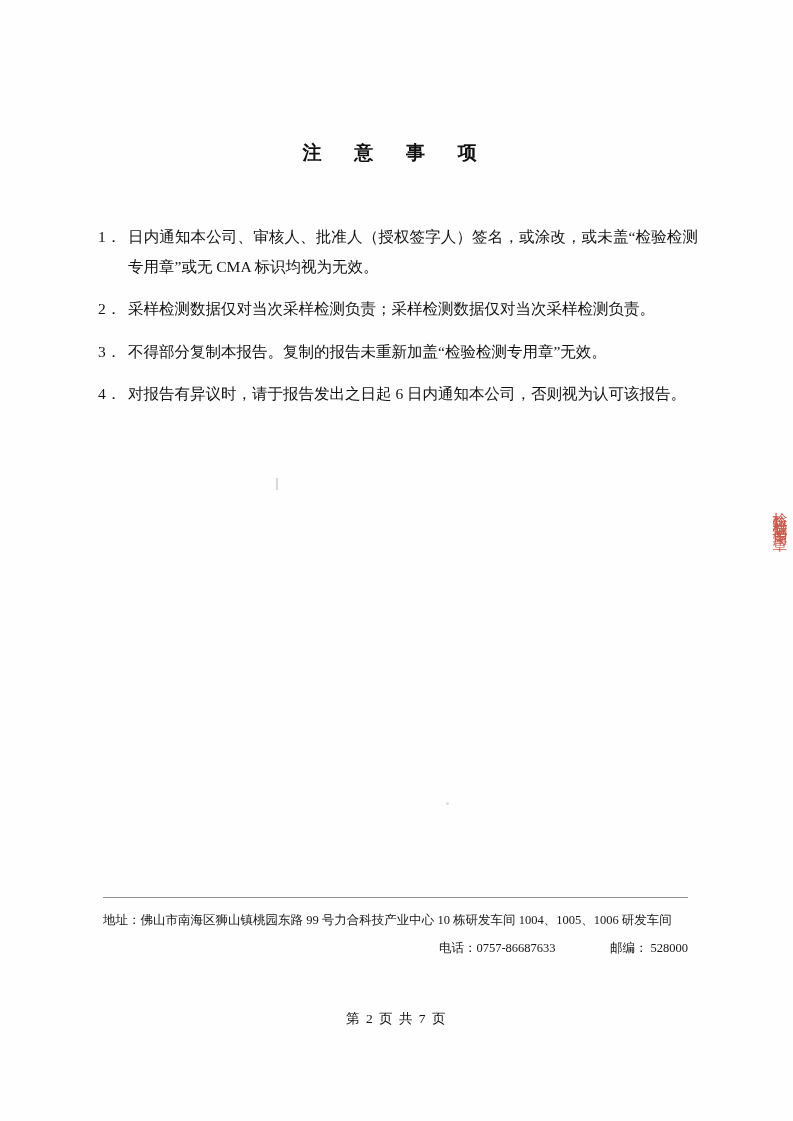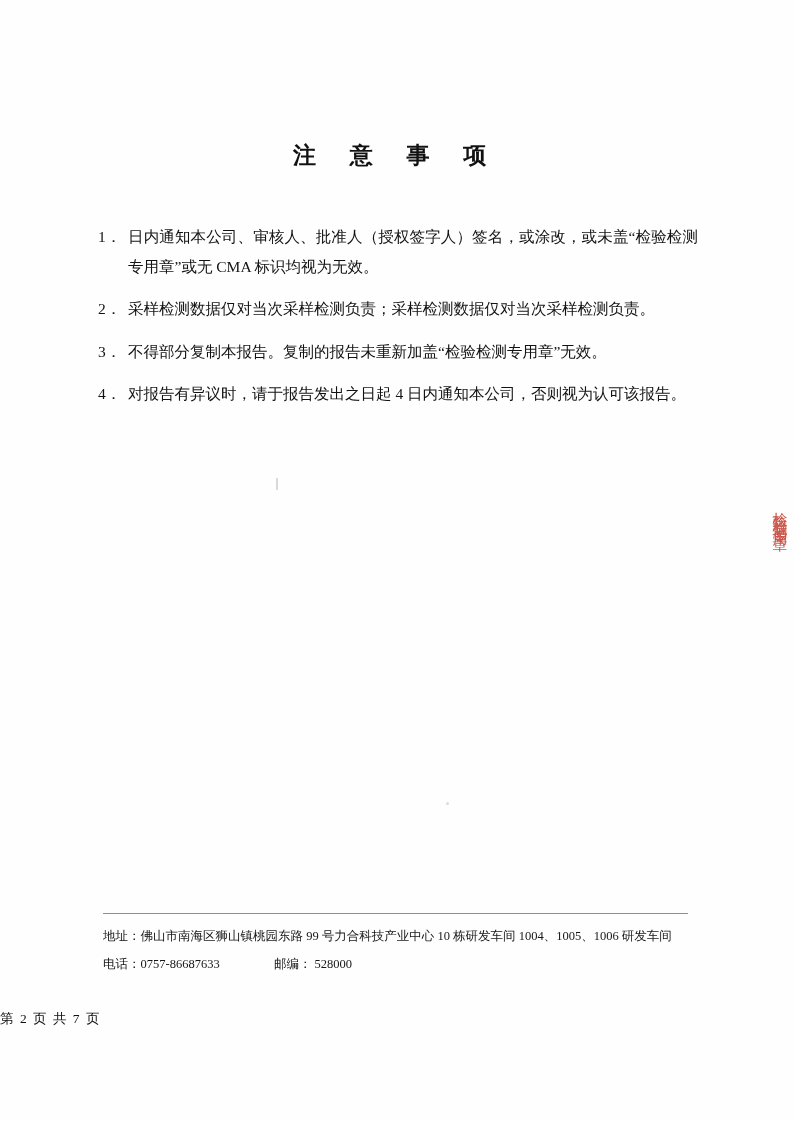--- a/index.html
+++ b/index.html
@@ -19,21 +19,21 @@
     overflow: hidden;
   }
 
   
   .doc-title {
     position: absolute;
     top: 140px;
     left: 0;
     width: 793px;
     text-align: center;
-    font-size: 23px;
+    font-size: 19px;
     font-weight: bold;
     letter-spacing: 14px;
     color: #111;
     font-family: "Liberation Serif", "DejaVu Serif", serif;
   }
 
   
   .notice-list {
     position: absolute;
     top: 222px;
@@ -95,47 +95,47 @@
     overflow: hidden;
     white-space: nowrap;
   }
 
   
   .footer {
     position: absolute;
     left: 103px;
     top: 897px;
     width: 585px;
-    margin-top: 16px;
   }
   .footer-rule {
     border-top: 1px solid #8e8e8e;
     width: 585px;
     margin-bottom: 11px;
   }
   .footer-line {
     font-size: 12.5px;
     line-height: 1.85;
     color: #161616;
   }
   .footer-phone {
     margin-top: 8px;
     font-size: 12.5px;
     color: #161616;
+    text-align: right;
   }
   .footer-phone .sep {
     display: inline-block;
     width: 48px;
   }
   .page-number {
     position: absolute;
     left: 0;
     top: 1010px;
     width: 793px;
-    text-align: left;
+    text-align: center;
     font-size: 13.5px;
     letter-spacing: 1.5px;
     color: #111;
   }
 </style>
 </head>
 <body>
 
 <div class="page">
 
@@ -153,21 +153,21 @@
       <span class="notice-text">采样检测数据仅对当次采样检测负责；采样检测数据仅对当次采样检测负责。</span>
     </div>
 
     <div class="notice-item">
       <span class="notice-num">3．</span>
       <span class="notice-text">不得部分复制本报告。复制的报告未重新加盖“检验检测专用章”无效。</span>
     </div>
 
     <div class="notice-item">
       <span class="notice-num">4．</span>
-      <span class="notice-text">对报告有异议时，请于报告发出之日起 4 日内通知本公司，否则视为认可该报告。</span>
+      <span class="notice-text">对报告有异议时，请于报告发出之日起 6 日内通知本公司，否则视为认可该报告。</span>
     </div>
 
   </div>
 
   <div class="artifact-dot"></div>
   <div class="artifact-dot2"></div>
 
   <div class="stamp">检验检测专用章</div>
 
   <div class="footer">

